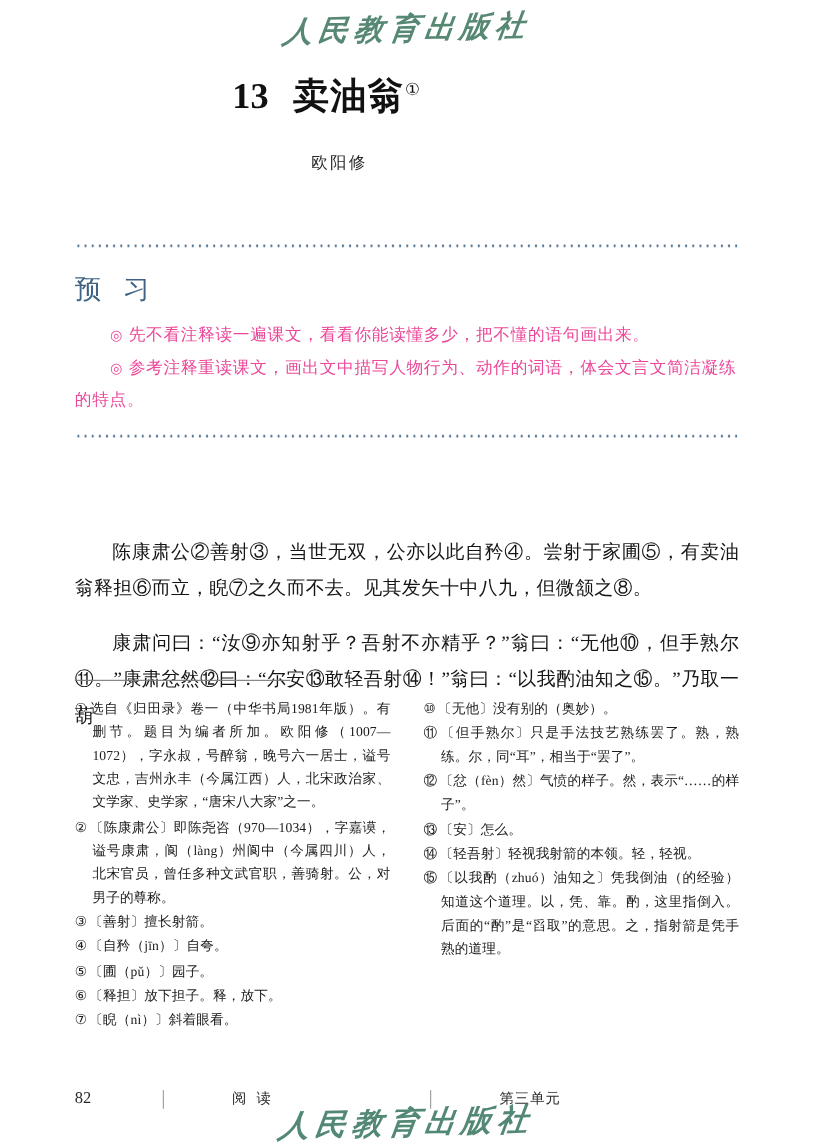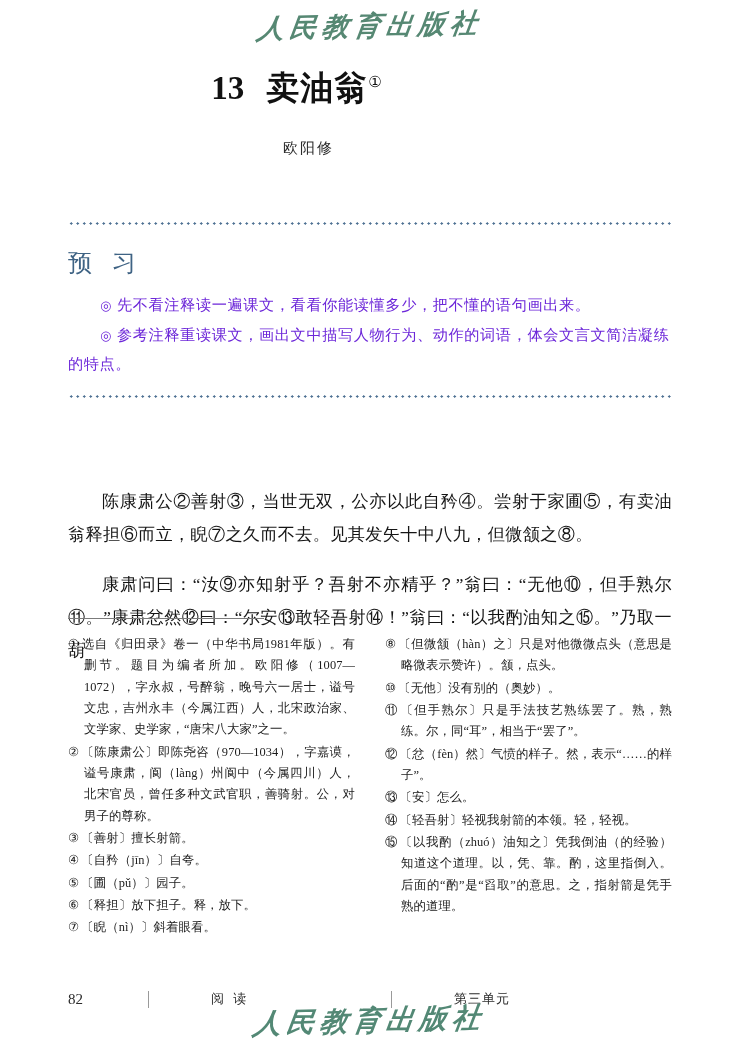--- a/index.html
+++ b/index.html
@@ -101,21 +101,21 @@
     font-size: 24px;
     letter-spacing: 7px;
     color: #3f6384;
     margin-bottom: 11px;
   }
   .preview-item {
     font-size: 15.2px;
     line-height: 1.95;
     letter-spacing: 0.6px;
     text-indent: 32px;
-    color: #6d28d9;
+    color: #ec4899;
   }
   .preview-item .bullet {
     margin-right: 5px;
     font-size: 13px;
   }
 
   
   .body-text {
     position: absolute;
     top: 468px;
@@ -221,21 +221,20 @@
   <div class="fn-col">
     <div class="fn"><span class="marker">①</span><span>选自《归田录》卷一（中华书局1981年版）。有删节。题目为编者所加。欧阳修（1007—1072），字永叔，号醉翁，晚号六一居士，谥号文忠，吉州永丰（今属江西）人，北宋政治家、文学家、史学家，“唐宋八大家”之一。</span></div>
     <div class="fn"><span class="marker">②</span><span>〔陈康肃公〕即陈尧咨（970—1034），字嘉谟，谥号康肃，阆（làng）州阆中（今属四川）人，北宋官员，曾任多种文武官职，善骑射。公，对男子的尊称。</span></div>
     <div class="fn"><span class="marker">③</span><span>〔善射〕擅长射箭。</span></div>
     <div class="fn"><span class="marker">④</span><span>〔自矜（jīn）〕自夸。</span></div>
     <div class="fn"><span class="marker">⑤</span><span>〔圃（pǔ）〕园子。</span></div>
     <div class="fn"><span class="marker">⑥</span><span>〔释担〕放下担子。释，放下。</span></div>
     <div class="fn"><span class="marker">⑦</span><span>〔睨（nì）〕斜着眼看。</span></div>
   </div>
   <div class="fn-col">
-    <div class="fn"><span class="marker">⑧</span><span>〔但微颔（hàn）之〕只是对他微微点头（意思是略微表示赞许）。颔，点头。</span></div>
     <div class="fn"><span class="marker">⑩</span><span>〔无他〕没有别的（奥妙）。</span></div>
     <div class="fn"><span class="marker">⑪</span><span>〔但手熟尔〕只是手法技艺熟练罢了。熟，熟练。尔，同“耳”，相当于“罢了”。</span></div>
     <div class="fn"><span class="marker">⑫</span><span>〔忿（fèn）然〕气愤的样子。然，表示“……的样子”。</span></div>
     <div class="fn"><span class="marker">⑬</span><span>〔安〕怎么。</span></div>
     <div class="fn"><span class="marker">⑭</span><span>〔轻吾射〕轻视我射箭的本领。轻，轻视。</span></div>
     <div class="fn"><span class="marker">⑮</span><span>〔以我酌（zhuó）油知之〕凭我倒油（的经验）知道这个道理。以，凭、靠。酌，这里指倒入。后面的“酌”是“舀取”的意思。之，指射箭是凭手熟的道理。</span></div>
   </div>
 </div>
 
 <div class="footer">

